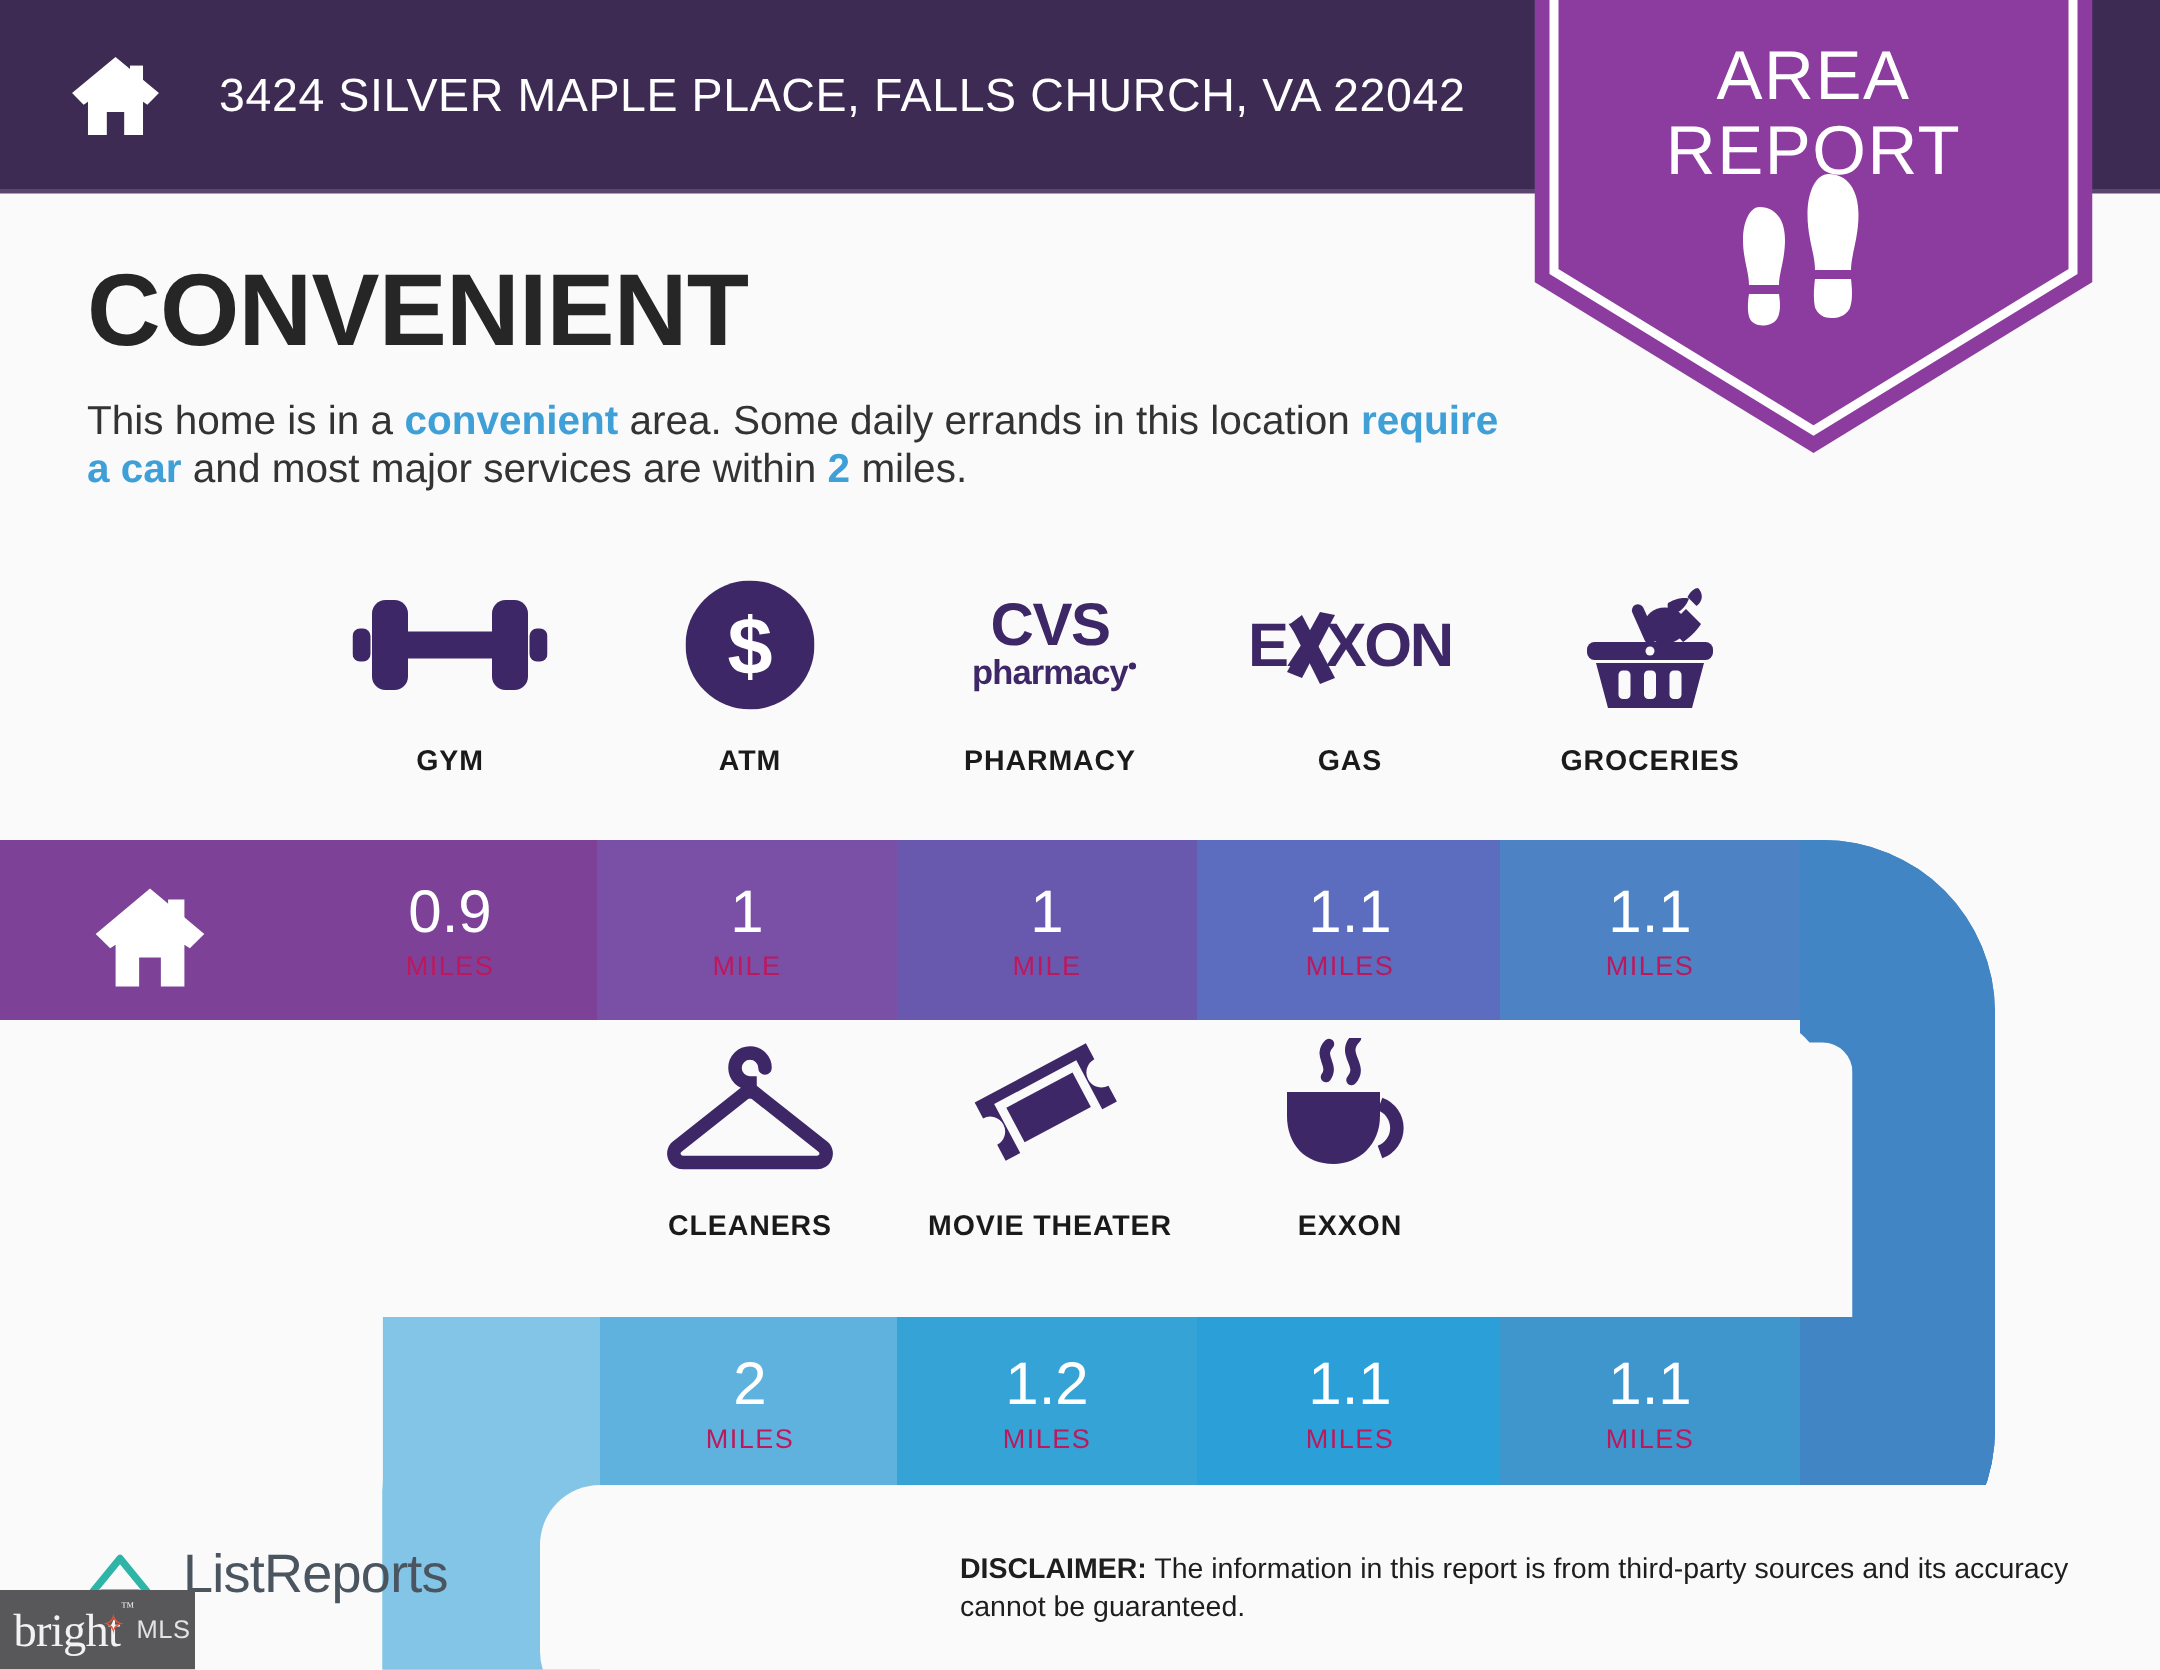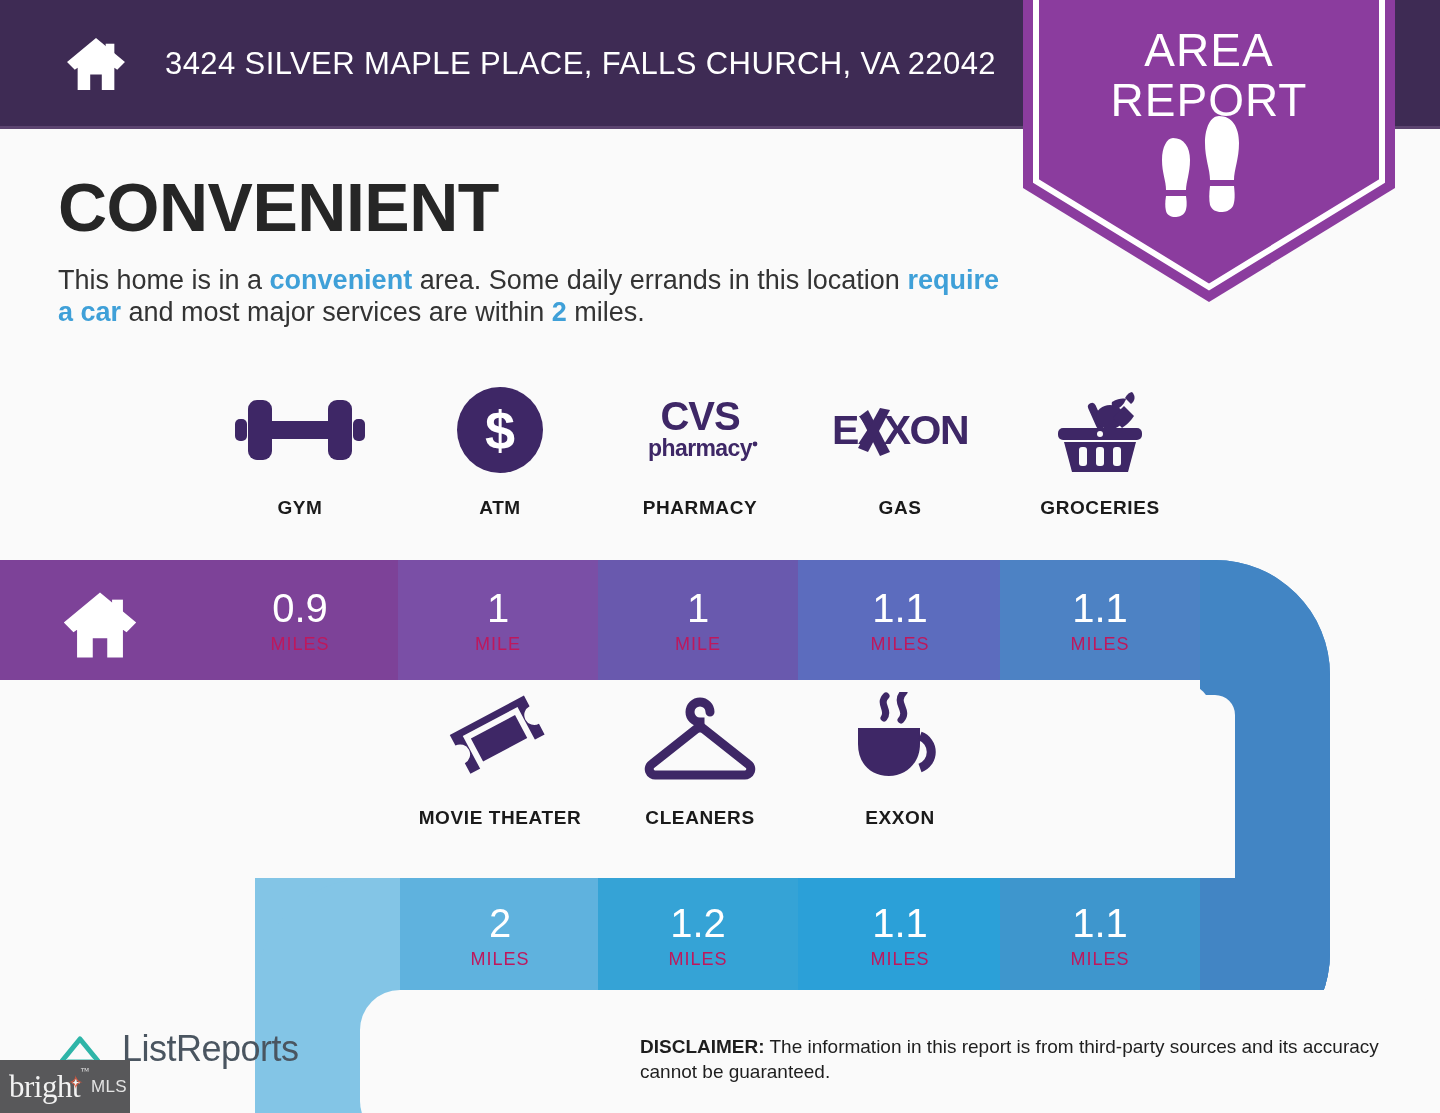--- a/index.html
+++ b/index.html
@@ -7,21 +7,21 @@
   body {
     font-family:"Liberation Sans", sans-serif;
     background:#FAFAFA;
     position:relative;
   }
 
   
   .header {
     position:absolute; left:0; top:0; width:1440px; height:128px;
     background:#3E2B54;
-    display:flex; align-items:center;padding-left:19px;
+    display:flex; align-items:center;
   }
   .header-house { margin-left:46px; width:62px; height:56px; flex:none; }
   .header-address {
     margin-left:38px;
     color:#FFFFFF;
     font-size:31px;
     letter-spacing:0.4px;
     white-space:nowrap;
     font-weight:400;
   }
@@ -206,38 +206,38 @@
     </div>
     <div class="icon-label">GROCERIES</div>
   </div>
 
 </div>
 
 <div class="icon-row r2">
 
   <div class="icon-cell">
     <div class="icon-art">
+      <svg width="116" height="92" viewBox="0 0 116 92">
+        <path d="M58 34 v-6 a10 10 0 1 1 10 -10" fill="none" stroke="#3E2766" stroke-width="9" stroke-linecap="round"></path>
+        <path d="M58 32 L10 70 a6 6 0 0 0 4 11 h88 a6 6 0 0 0 4 -11 Z" fill="none" stroke="#3E2766" stroke-width="9" stroke-linejoin="round"></path>
+      </svg>
+    </div>
+    <div class="icon-label">CLEANERS</div>
+  </div>
+
+  <div class="icon-cell">
+    <div class="icon-art">
       <svg width="104" height="100" viewBox="0 0 104 100">
         <g transform="rotate(-28 52 50)">
           <path d="M10 22 H94 v12 a10 10 0 0 0 0 20 v12 H10 v-12 a10 10 0 0 0 0 -20 Z" fill="#3E2766"></path>
           <rect x="24" y="32" width="56" height="32" fill="none" stroke="#FAFAFA" stroke-width="6"></rect>
         </g>
       </svg>
     </div>
     <div class="icon-label">MOVIE THEATER</div>
-  </div>
-
-  <div class="icon-cell">
-    <div class="icon-art">
-      <svg width="116" height="92" viewBox="0 0 116 92">
-        <path d="M58 34 v-6 a10 10 0 1 1 10 -10" fill="none" stroke="#3E2766" stroke-width="9" stroke-linecap="round"></path>
-        <path d="M58 32 L10 70 a6 6 0 0 0 4 11 h88 a6 6 0 0 0 4 -11 Z" fill="none" stroke="#3E2766" stroke-width="9" stroke-linejoin="round"></path>
-      </svg>
-    </div>
-    <div class="icon-label">CLEANERS</div>
   </div>
 
   <div class="icon-cell">
     <div class="icon-art">
       <svg width="100" height="96" viewBox="0 0 100 96">
         <path d="M36 4 c-8 8 4 14 -2 22" fill="none" stroke="#3E2766" stroke-width="7" stroke-linecap="round"></path>
         <path d="M54 0 c-11 11 6 18 -3 28" fill="none" stroke="#3E2766" stroke-width="7" stroke-linecap="round"></path>
         <path d="M8 36 H70 v16 c0 19 -14 32 -31 32 C20 84 8 71 8 52 Z" fill="#3E2766"></path>
         <path d="M70 44 a17 17 0 0 1 0 32" fill="none" stroke="#3E2766" stroke-width="9"></path>
       </svg>

